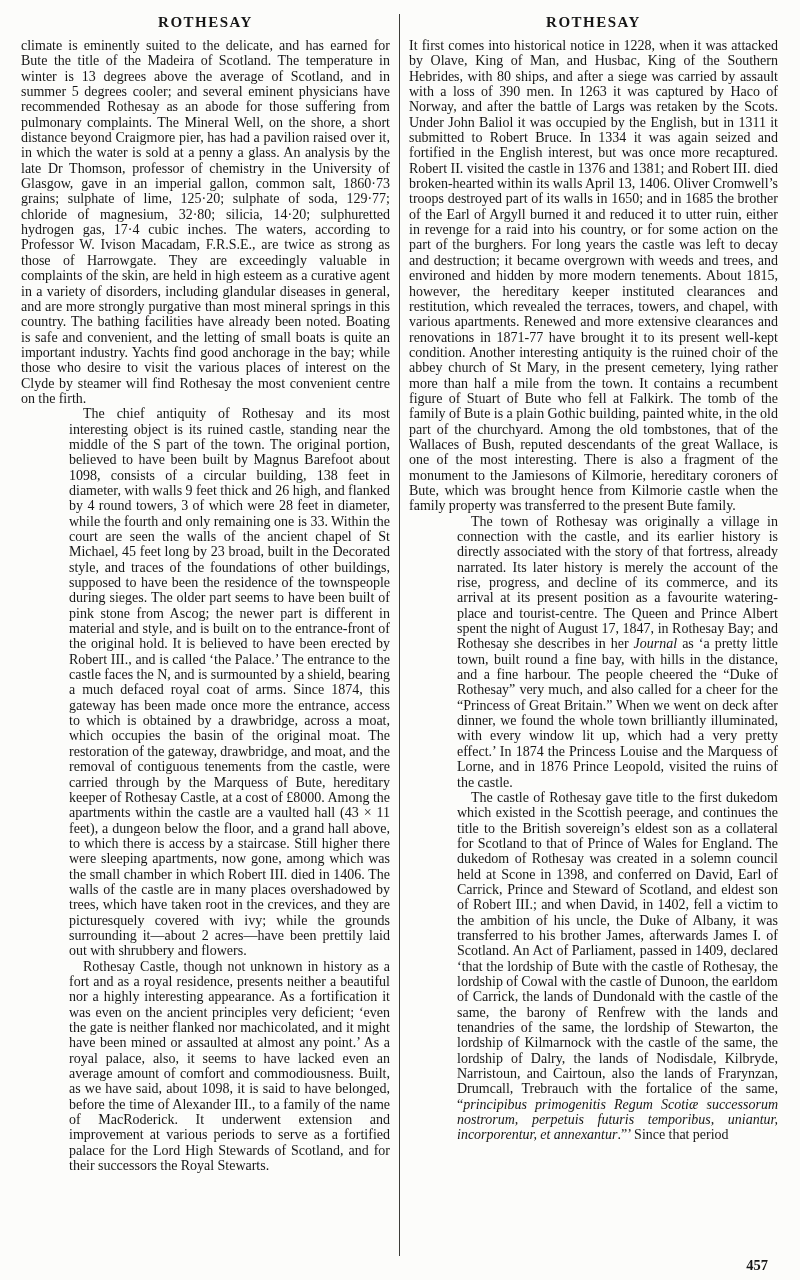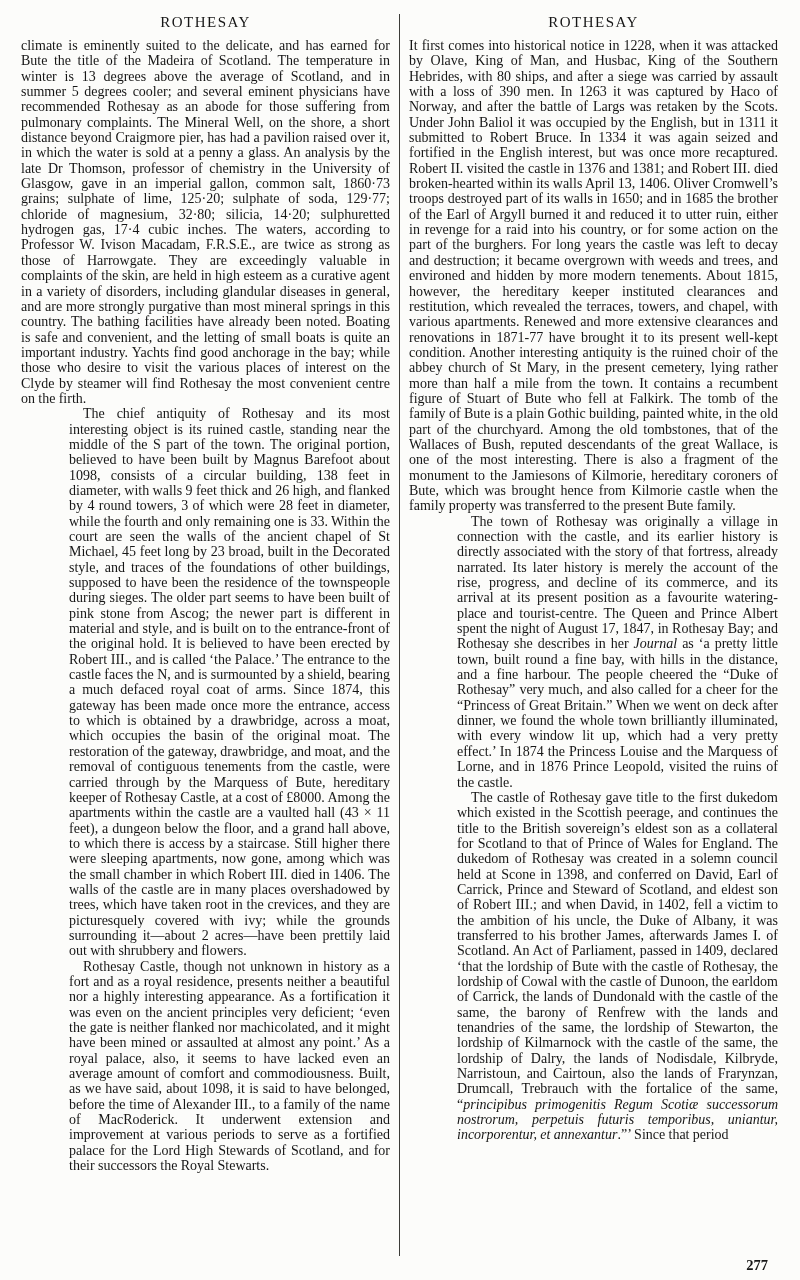--- a/index.html
+++ b/index.html
@@ -27,21 +27,21 @@
     width: 369px;
     box-sizing: border-box;
   }
   .divider {
     width: 1px;
     background: #3c3c38;
     margin: 2px 9px 0 9px;
   }
   .col-header {
     text-align: center;
-    font-weight: normal;
+    font-weight: bold;
     font-size: 15px;
     letter-spacing: 1.5px;
     padding: 2px 0 7px 0;
   }
   .col-body {
     height: 1218px;
     overflow: hidden;
     text-align: justify;
     font-size: 14px;
     line-height: 15.35px;
@@ -80,14 +80,14 @@
     <div class="divider"></div>
     <div class="column">
       <div class="col-header">ROTHESAY</div>
       <div class="col-body">
           <p><span>It first comes into historical notice in 1228, when it was attacked by Olave, King of Man, and Husbac, King of the Southern Hebrides, with 80 ships, and after a siege was carried by assault with a loss of 390 men.  In 1263 it was captured by Haco of Norway, and after the battle of Largs was retaken by the Scots.  Under John Baliol it was occupied by the English, but in 1311 it submitted to Robert Bruce.  In 1334 it was again seized and fortified in the English interest, but was once more recaptured.  Robert II. visited the castle in 1376 and 1381; and Robert III. died broken-hearted within its walls April 13, 1406.  Oliver Cromwell’s troops destroyed part of its walls in 1650; and in 1685 the brother of the Earl of Argyll burned it and reduced it to utter ruin, either in revenge for a raid into his country, or for some action on the part of the burghers.  For long years the castle was left to decay and destruction; it became overgrown with weeds and trees, and environed and hidden by more modern tenements.  About 1815, however, the hereditary keeper instituted clearances and restitution, which revealed the terraces, towers, and chapel, with various apartments.  Renewed and more extensive clearances and renovations in 1871-77 have brought it to its present well-kept condition.  Another interesting antiquity is the ruined choir of the abbey church of St Mary, in the present cemetery, lying rather more than half a mile from the town.  It contains a recumbent figure of Stuart of Bute who fell at Falkirk.  The tomb of the family of Bute is a plain Gothic building, painted white, in the old part of the churchyard.  Among the old tombstones, that of the Wallaces of Bush, reputed descendants of the great Wallace, is one of the most interesting.  There is also a fragment of the monument to the Jamiesons of Kilmorie, hereditary coroners of Bute, which was brought hence from Kilmorie castle when the family property was transferred to the present Bute family.</span></p>
           <p class="indent"><span>The town of Rothesay was originally a village in connection with the castle, and its earlier history is directly associated with the story of that fortress, already narrated.  Its later history is merely the account of the rise, progress, and decline of its commerce, and its arrival at its present position as a favourite watering-place and tourist-centre.  The Queen and Prince Albert spent the night of August 17, 1847, in Rothesay Bay; and Rothesay she describes in her </span><i>Journal</i><span> as ‘a pretty little town, built round a fine bay, with hills in the distance, and a fine harbour.  The people cheered the “Duke of Rothesay” very much, and also called for a cheer for the “Princess of Great Britain.”  When we went on deck after dinner, we found the whole town brilliantly illuminated, with every window lit up, which had a very pretty effect.’  In 1874 the Princess Louise and the Marquess of Lorne, and in 1876 Prince Leopold, visited the ruins of the castle.</span></p>
           <p class="indent"><span>The castle of Rothesay gave title to the first dukedom which existed in the Scottish peerage, and continues the title to the British sovereign’s eldest son as a collateral for Scotland to that of Prince of Wales for England.  The dukedom of Rothesay was created in a solemn council held at Scone in 1398, and conferred on David, Earl of Carrick, Prince and Steward of Scotland, and eldest son of Robert III.; and when David, in 1402, fell a victim to the ambition of his uncle, the Duke of Albany, it was transferred to his brother James, afterwards James I. of Scotland.  An Act of Parliament, passed in 1409, declared ‘that the lordship of Bute with the castle of Rothesay, the lordship of Cowal with the castle of Dunoon, the earldom of Carrick, the lands of Dundonald with the castle of the same, the barony of Renfrew with the lands and tenandries of the same, the lordship of Stewarton, the lordship of Kilmarnock with the castle of the same, the lordship of Dalry, the lands of Nodisdale, Kilbryde, Narristoun, and Cairtoun, also the lands of Frarynzan, Drumcall, Trebrauch with the fortalice of the same, “</span><i>principibus primogenitis Regum Scotiæ successorum nostrorum, perpetuis futuris temporibus, uniantur, incorporentur, et annexantur</i><span>.”’  Since that period</span></p>
         </div>
     </div>
   </div>
-  <div class="page-number">277</div>
+  <div class="page-number">457</div>
 </div>
 
 </body></html>

